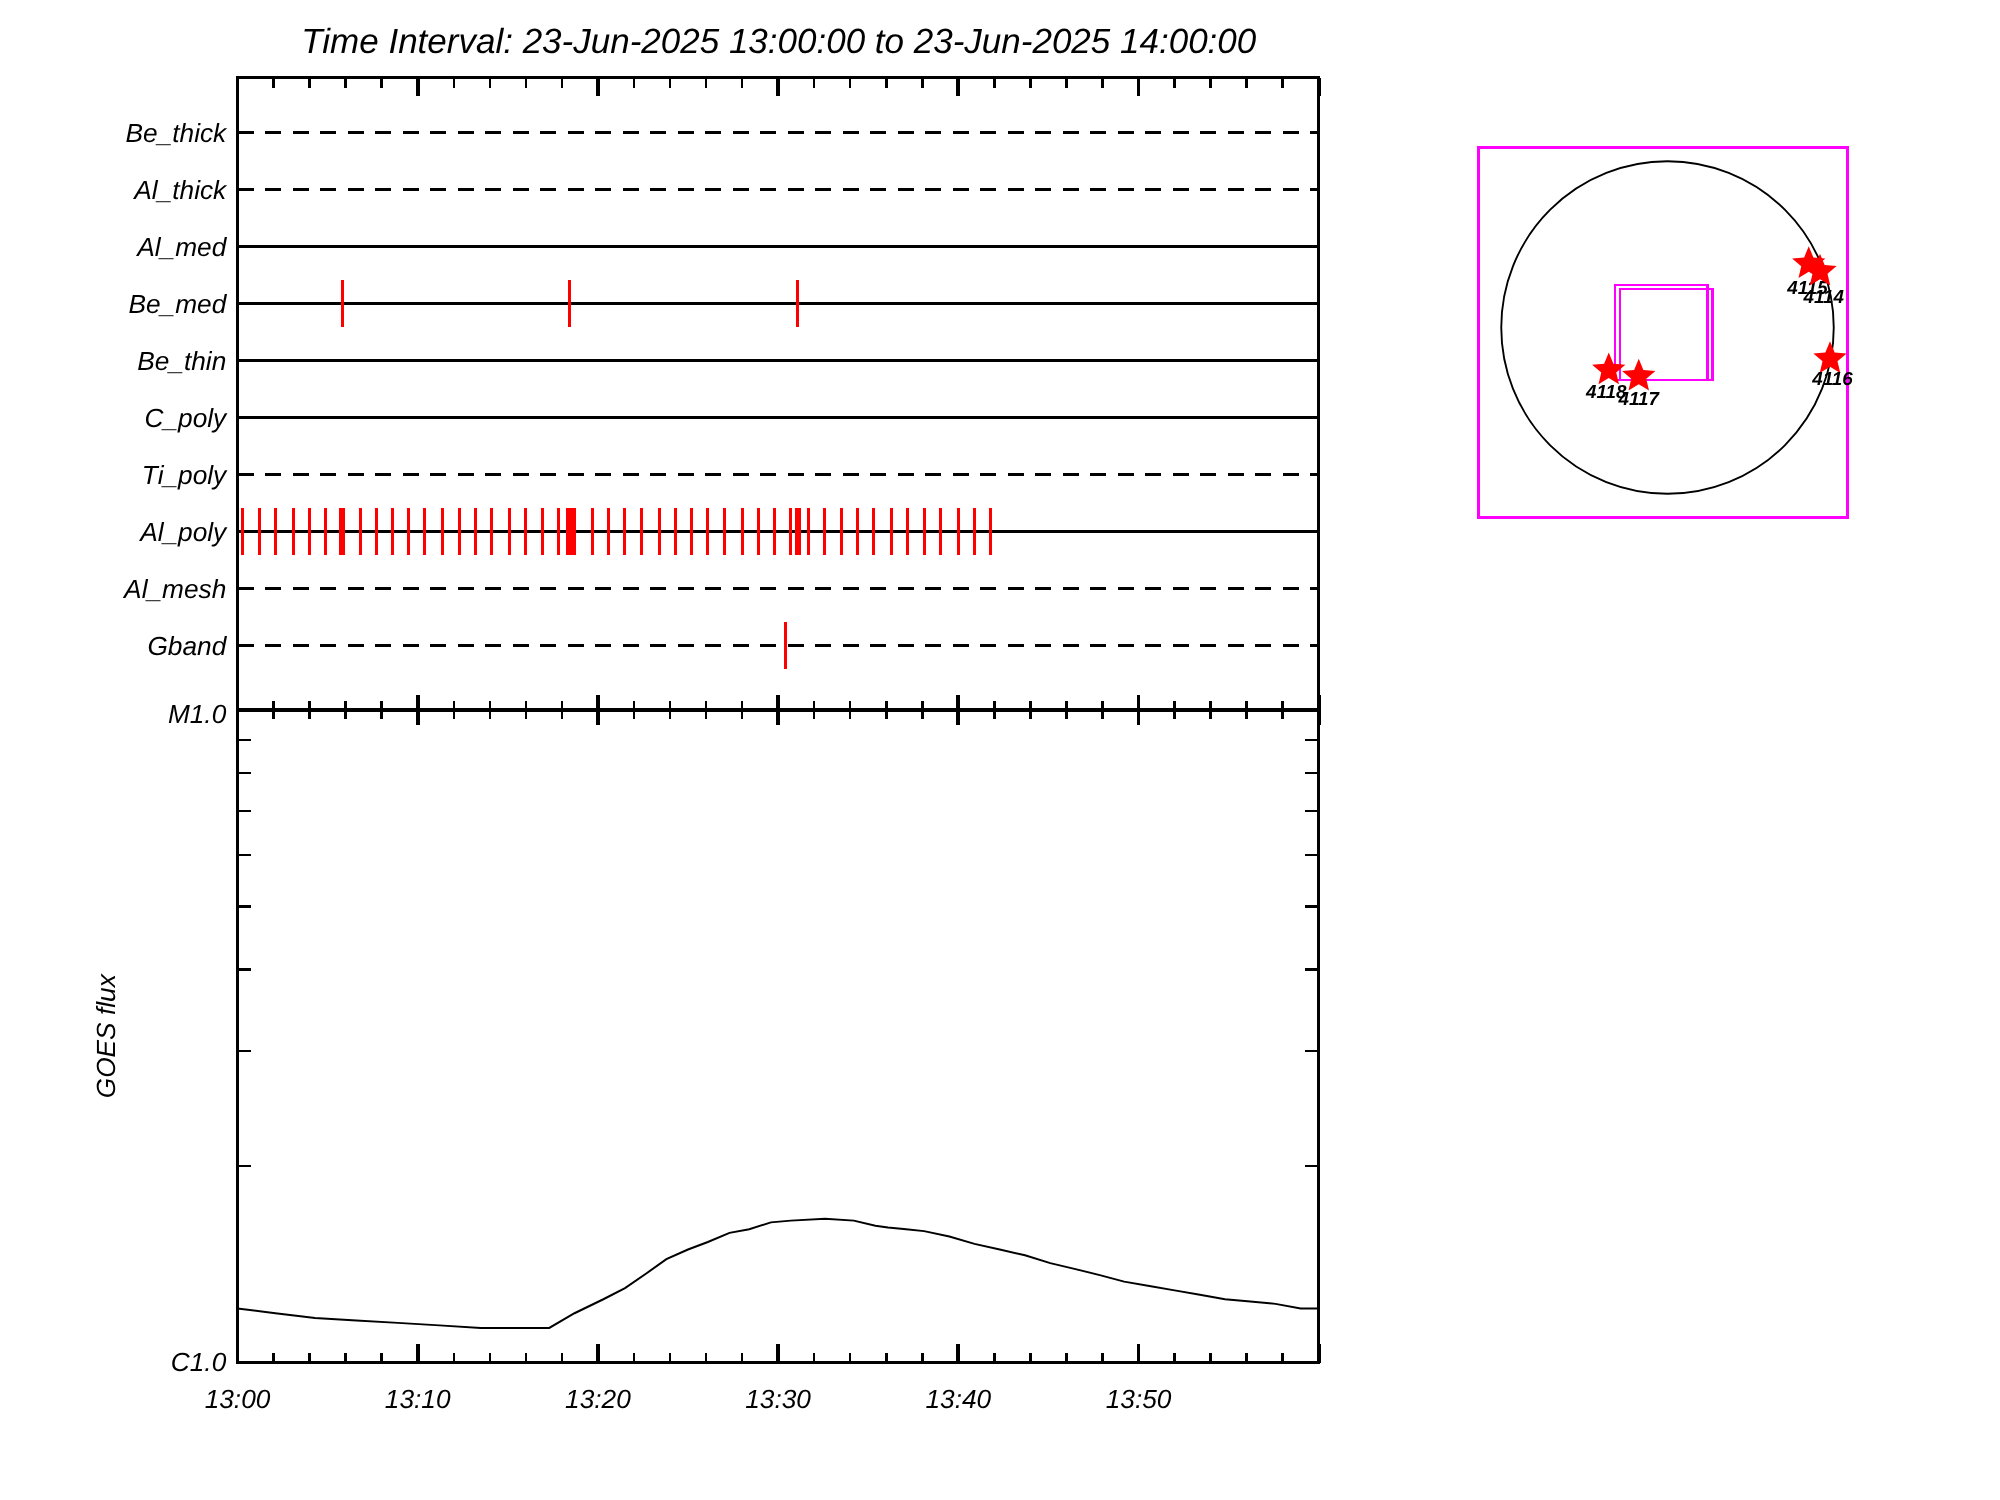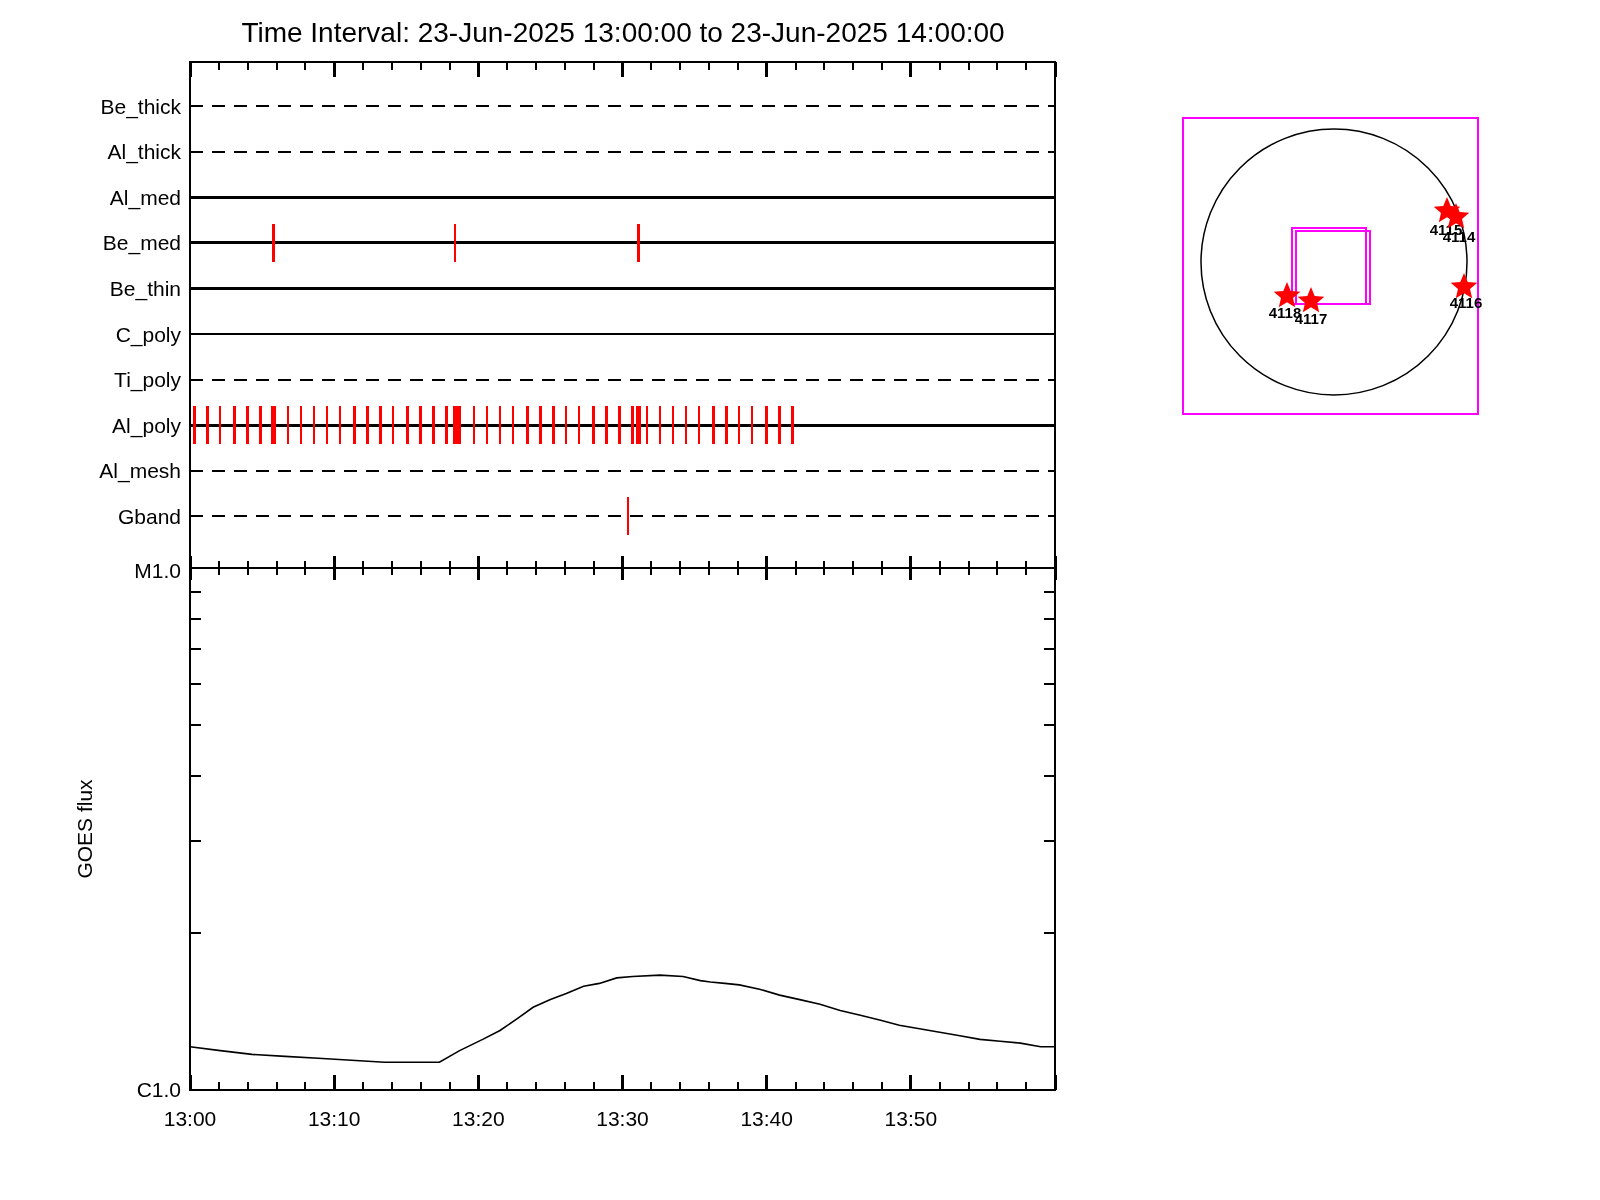--- a/index.html
+++ b/index.html
@@ -1,17 +1,17 @@
 <!DOCTYPE html>
 <html><head>
 <meta charset="utf-8">
 <style>
   html,body{margin:0;padding:0;background:#ffffff;}
   #stage{position:relative;width:1600px;height:1200px;background:#ffffff;overflow:hidden;
-         font-family:"Liberation Sans","DejaVu Sans",sans-serif;}
+         font-family:"Liberation Sans","DejaVu Sans",sans-serif;font-style:italic;}
   svg text{font-family:"Liberation Sans","DejaVu Sans",sans-serif;fill:#000000;}
   .title-text{font-size:28px;}
   .row-label{font-size:21px;}
   .axis-label{font-size:21px;}
   .ar-label{font-size:15px;font-weight:bold;}
   .panel-border{fill:none;stroke:#000000;stroke-width:2.5;shape-rendering:crispEdges;}
 </style>
 </head>
 <body>
 

